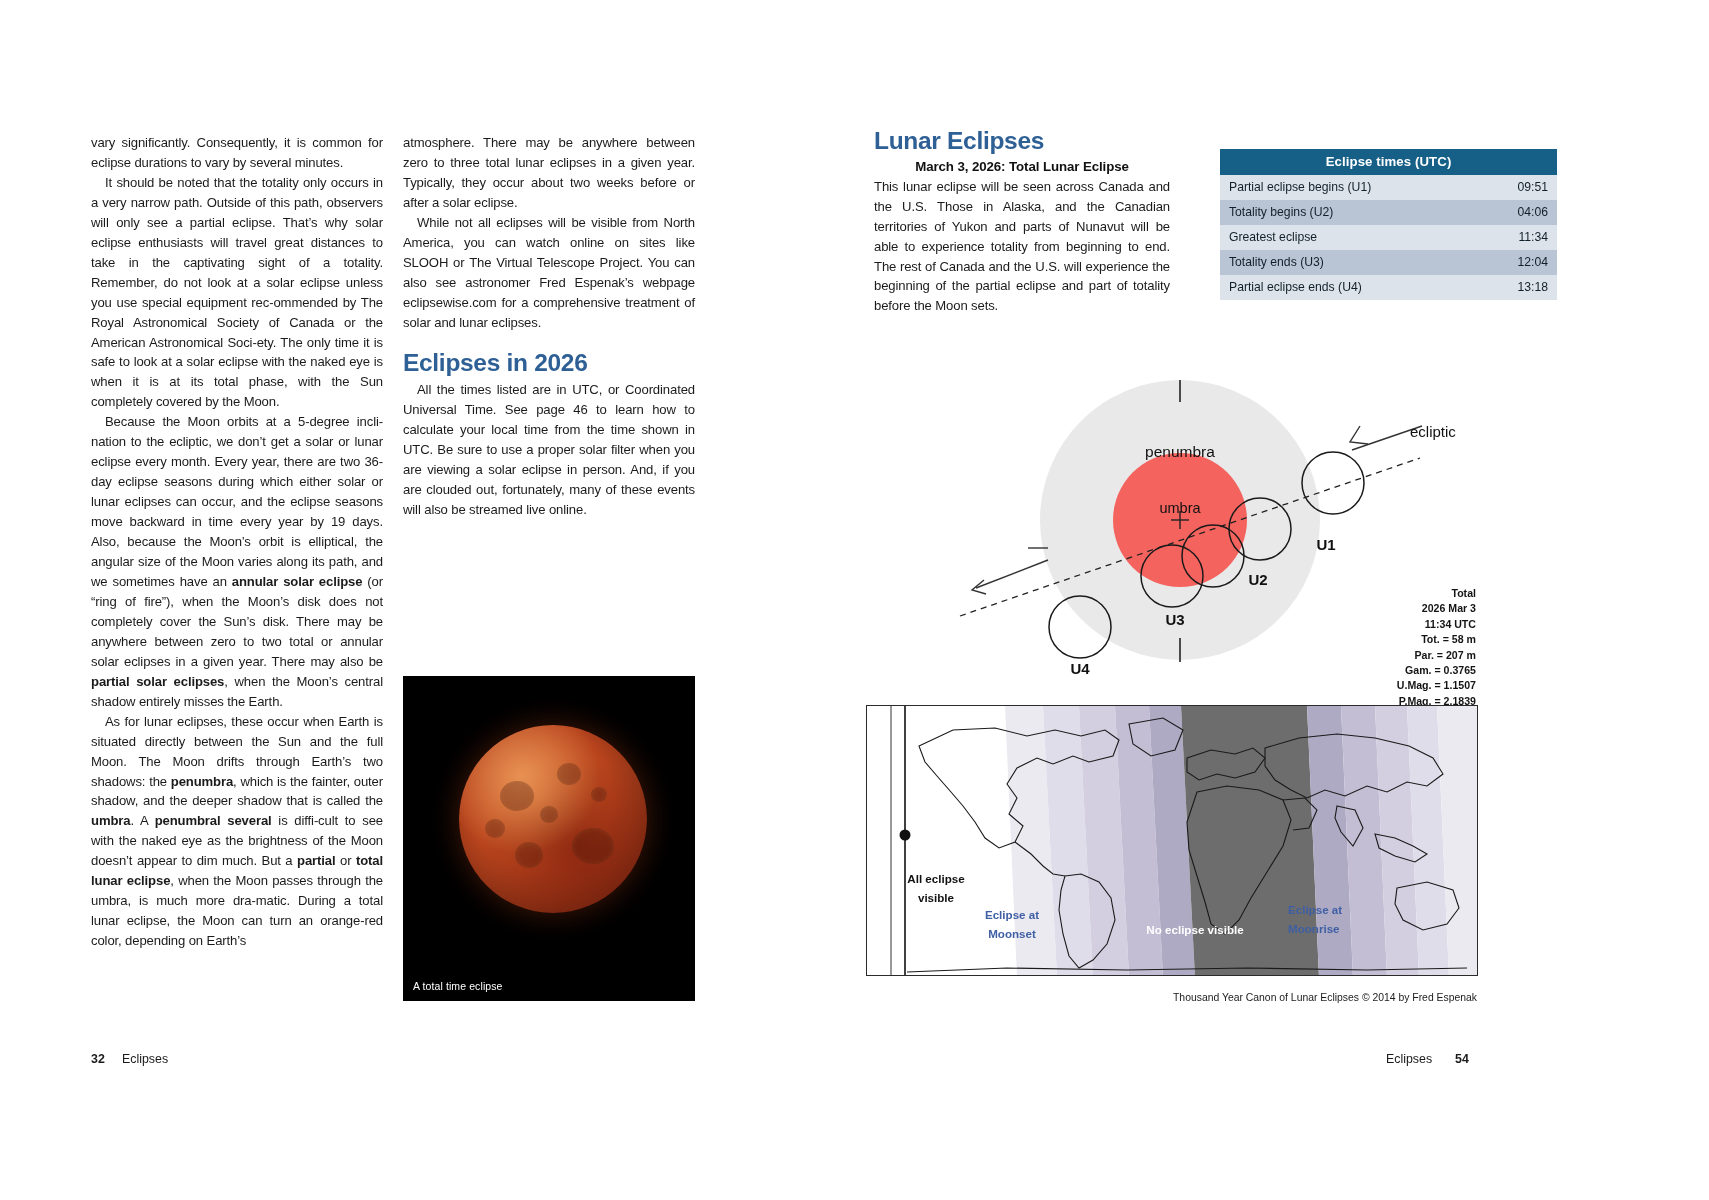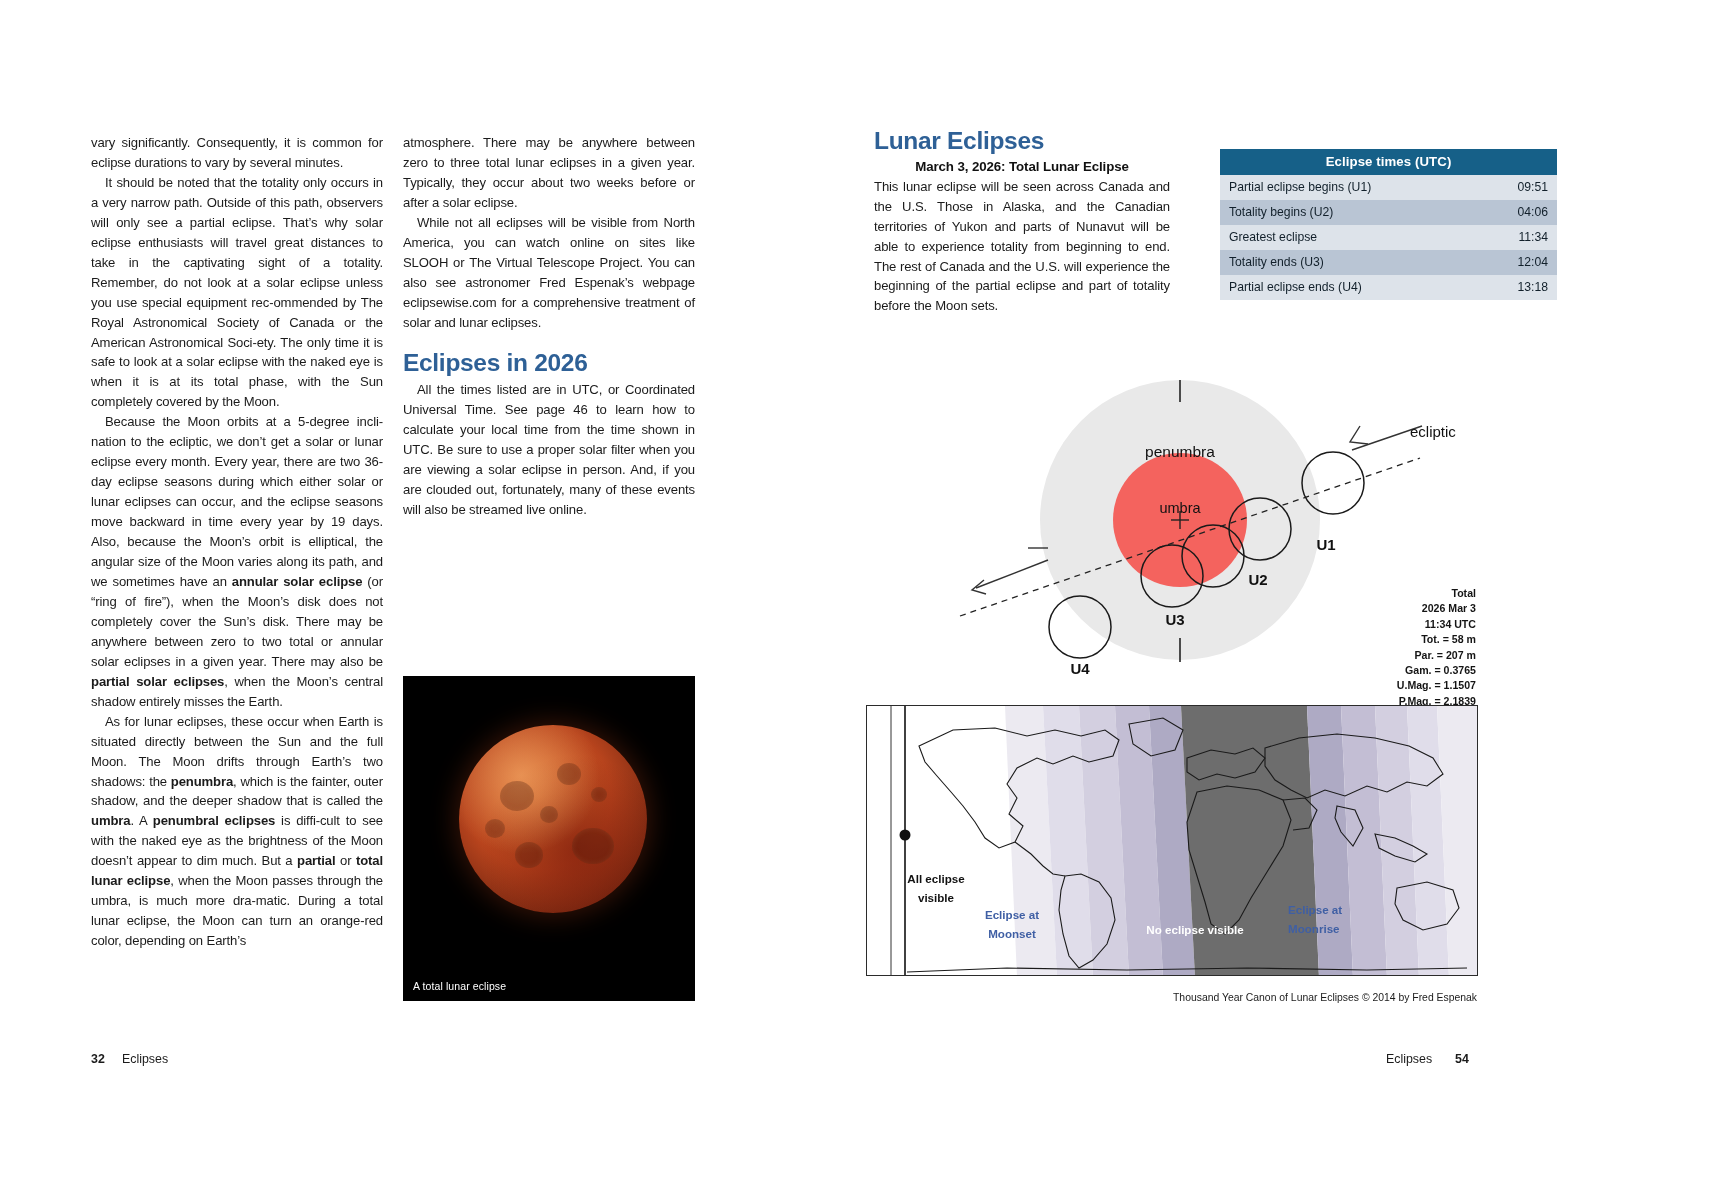--- a/index.html
+++ b/index.html
@@ -169,21 +169,21 @@
       either solar or lunar eclipses can occur, and the eclipse seasons move backward in time every
       year by 19 days. Also, because the Moon’s orbit is elliptical, the angular size of the Moon varies
       along its path, and we sometimes have an <b>annular solar eclipse</b> (or “ring of fire”), when
       the Moon’s disk does not completely cover the Sun’s disk. There may be anywhere between
       zero to two total or annular solar eclipses in a given year. There may also be <b>partial solar
       eclipses</b>, when the Moon’s central shadow entirely misses the Earth.
     </p>
     <p class="ind">
       As for lunar eclipses, these occur when Earth is situated directly between the Sun and the
       full Moon. The Moon drifts through Earth’s two shadows: the <b>penumbra</b>, which is the fainter,
-      outer shadow, and the deeper shadow that is called the <b>umbra</b>. A <b>penumbral eclipses</b> is diffi-cult
+      outer shadow, and the deeper shadow that is called the <b>umbra</b>. A <b>penumbral several</b> is diffi-cult
       to see with the naked eye as the brightness of the Moon doesn’t appear to dim much. But a
       <b>partial</b> or <b>total lunar eclipse</b>, when the Moon passes through the umbra, is much more dra-matic.
       During a total lunar eclipse, the Moon can turn an orange-red color, depending on Earth’s
     </p>
   </div>
 
   <div class="col" id="col2">
     <p>
       atmosphere. There may be anywhere between zero to three total lunar eclipses in a given year.
       Typically, they occur about two weeks before or after a solar eclipse.
@@ -207,21 +207,21 @@
   <div id="moon-photo">
     <div id="moon-disc">
       <div class="crater" style="left:22%;top:30%;width:34px;height:30px;"></div>
       <div class="crater" style="left:52%;top:20%;width:24px;height:22px;"></div>
       <div class="crater" style="left:60%;top:55%;width:42px;height:36px;"></div>
       <div class="crater" style="left:30%;top:62%;width:28px;height:26px;"></div>
       <div class="crater" style="left:43%;top:43%;width:18px;height:17px;"></div>
       <div class="crater" style="left:14%;top:50%;width:20px;height:19px;"></div>
       <div class="crater" style="left:70%;top:33%;width:16px;height:15px;"></div>
     </div>
-    <div id="moon-caption">A total lunar eclipse</div>
+    <div id="moon-caption">A total time eclipse</div>
   </div>
 
   <div id="rcol">
     <div class="section-head">Lunar Eclipses</div>
     <div class="subhead">March 3, 2026: Total Lunar Eclipse</div>
     <div class="body">This lunar eclipse will be seen across Canada and the U.S. Those in Alaska, and the Canadian territories of Yukon and parts of Nunavut will be able to experience totality from beginning to end. The rest of Canada and the U.S. will experience the beginning of the partial eclipse and part of totality before the Moon sets.</div>
   </div>
 
   <table id="times-table">
     <thead>

